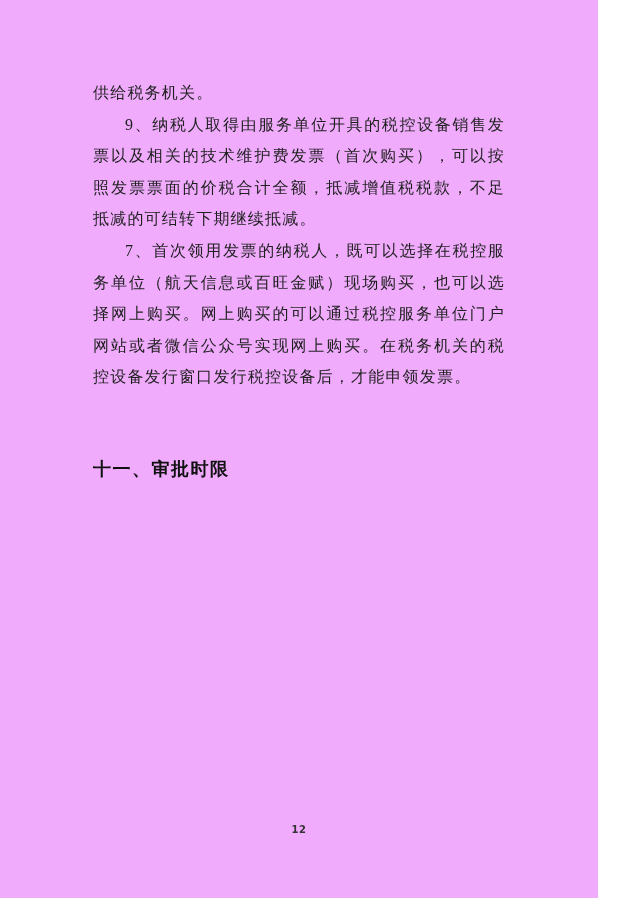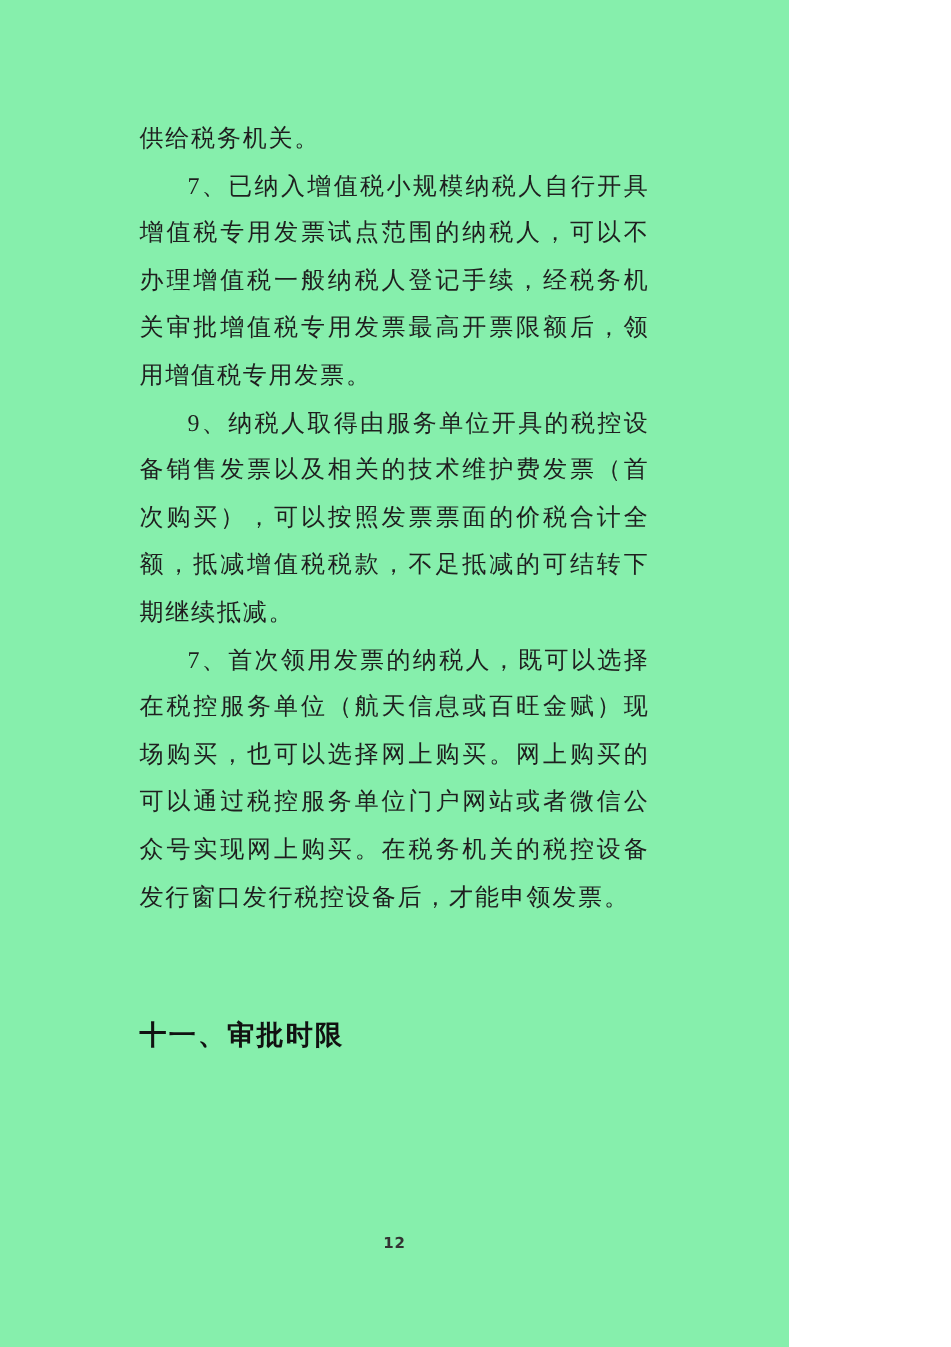--- a/index.html
+++ b/index.html
@@ -2,23 +2,23 @@
 <html lang="zh"><head>
 <meta charset="utf-8">
 <style>
   html, body {
     margin: 0;
     padding: 0;
     background: #ffffff;
   }
   .page {
     position: relative;
-    width: 526px;
+    width: 598px;
     height: 898px;
-    background: #86efac;
+    background: #f0abfc;
     overflow: hidden;
     font-family: "Liberation Serif", "DejaVu Serif", serif;
     color: #1f1f1f;
   }
   .content {
     position: absolute;
     left: 93px;
     right: 93px;
     top: 77px;
   }
@@ -61,21 +61,20 @@
     color: #333333;
     letter-spacing: 0.5px;
   }
 </style>
 </head>
 <body>
 
 <div class="page">
   <div class="content">
     <p>供给税务机关。</p>
-    <p class="indent">7、已纳入增值税小规模纳税人自行开具增值税专用发票试点范围的纳税人，可以不办理增值税一般纳税人登记手续，经税务机关审批增值税专用发票最高开票限额后，领用增值税专用发票。</p>
     <p class="indent">9、纳税人取得由服务单位开具的税控设备销售发票以及相关的技术维护费发票（首次购买），可以按照发票票面的价税合计全额，抵减增值税税款，不足抵减的可结转下期继续抵减。</p>
     <p class="indent">7、首次领用发票的纳税人，既可以选择在税控服务单位（航天信息或百旺金赋）现场购买，也可以选择网上购买。网上购买的可以通过税控服务单位门户网站或者微信公众号实现网上购买。在税务机关的税控设备发行窗口发行税控设备后，才能申领发票。</p>
 
     <div class="pre-heading-spacer"></div>
 
     <h2 class="section-heading">十一、审批时限</h2>
 
   </div>
 
   <div class="page-footer">

